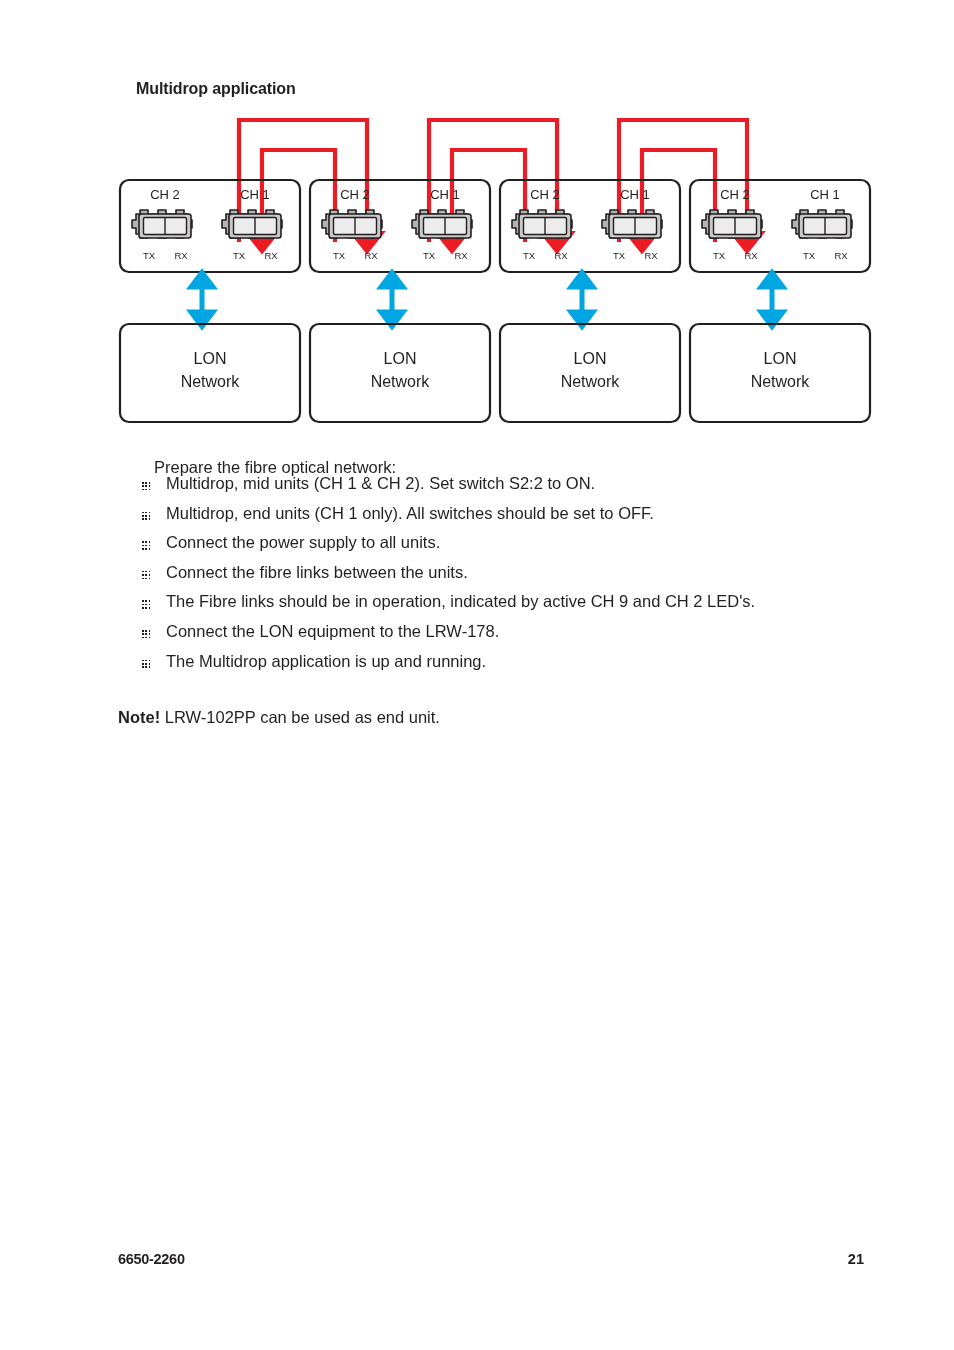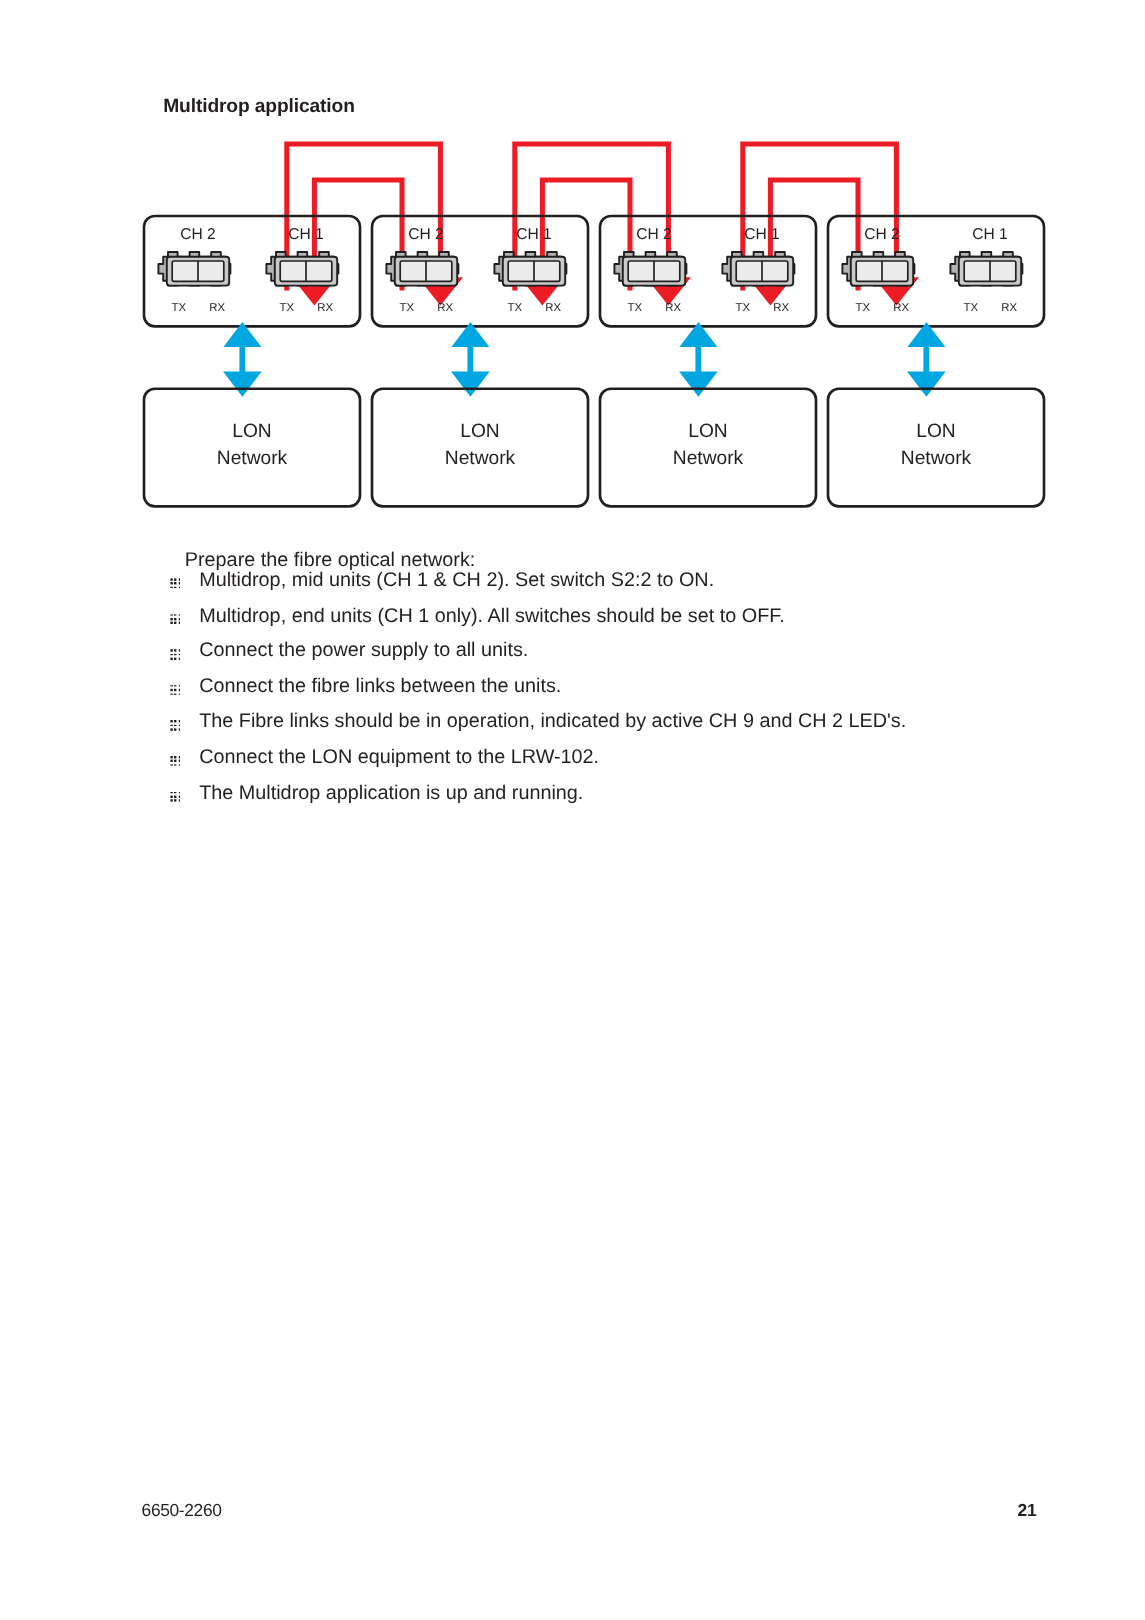--- a/index.html
+++ b/index.html
@@ -94,21 +94,21 @@
   .note b {
     font-weight: bold;
   }
 
   
   .footer-left {
     position: absolute;
     left: 118px;
     top: 1251px;
     font-size: 14.5px;
-    font-weight: normal;
+    font-weight: bold;
     letter-spacing: -0.3px;
     color: #231f20;
   }
   .footer-right {
     position: absolute;
     right: 90px;
     top: 1251px;
     font-size: 14.5px;
     font-weight: bold;
     color: #231f20;
@@ -334,35 +334,39 @@
           <i style="left: 0px; top: 0px;"></i>
           <i style="left: 3.4px; top: 0px;"></i>
           <i style="left: 6.8px; top: 0px;"></i>
           <i style="left: 0px; top: 3.4px;"></i>
           <i style="left: 3.4px; top: 3.4px;"></i>
           <i style="left: 6.8px; top: 3.4px;"></i>
           <i style="left: 0px; top: 6.8px;"></i>
           <i style="left: 3.4px; top: 6.8px;"></i>
           <i style="left: 6.8px; top: 6.8px;"></i>
         </span>
-      <span>Connect the LON equipment to the LRW-102.</span>
+      <span>Connect the LON equipment to the LRW-178.</span>
     </div>
     <div class="bullet-row">
       <span class="bullet-mark">
           <i style="left: 0px; top: 0px;"></i>
           <i style="left: 3.4px; top: 0px;"></i>
           <i style="left: 6.8px; top: 0px;"></i>
           <i style="left: 0px; top: 3.4px;"></i>
           <i style="left: 3.4px; top: 3.4px;"></i>
           <i style="left: 6.8px; top: 3.4px;"></i>
           <i style="left: 0px; top: 6.8px;"></i>
           <i style="left: 3.4px; top: 6.8px;"></i>
           <i style="left: 6.8px; top: 6.8px;"></i>
         </span>
       <span>The Multidrop application is up and running.</span>
     </div>
   </div>
 
+  <div class="note">
+    <b>Note! </b>
+    <span>LRW-102PP can be used as end unit.</span>
+  </div>
 
   <div class="footer-left">6650-2260</div>
   <div class="footer-right">21</div>
 
 </div>
 
 </body></html>

